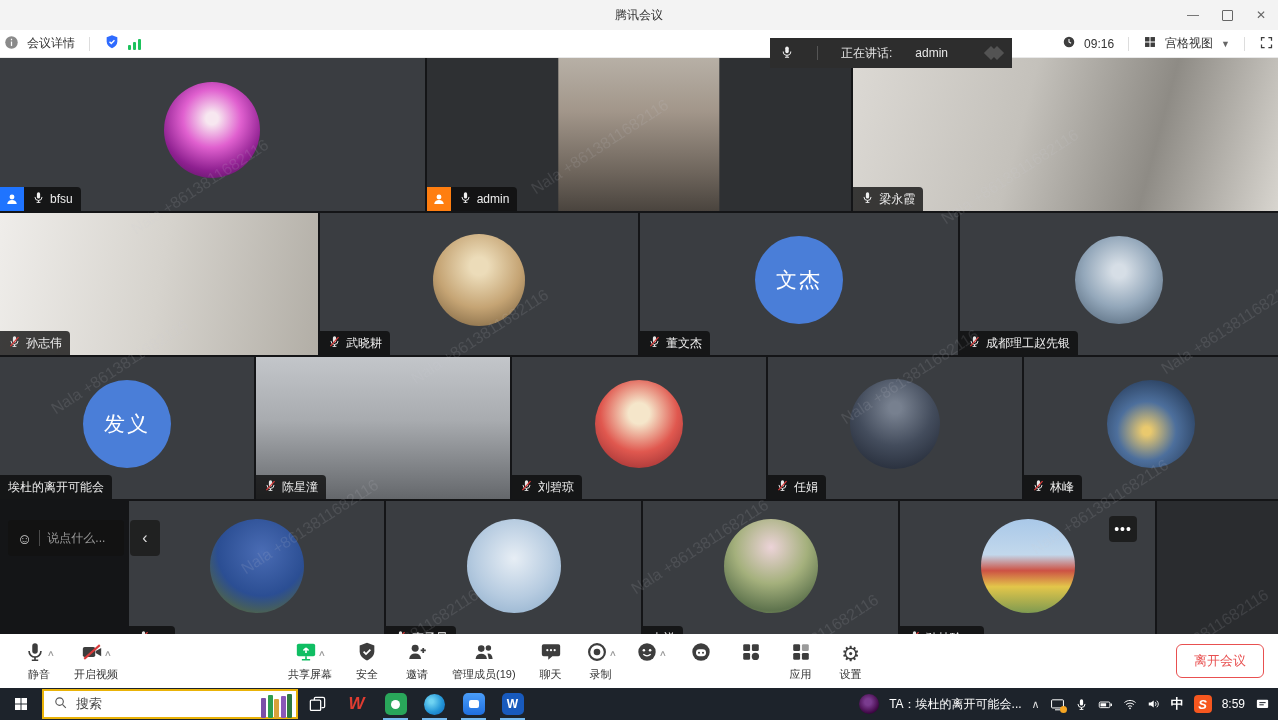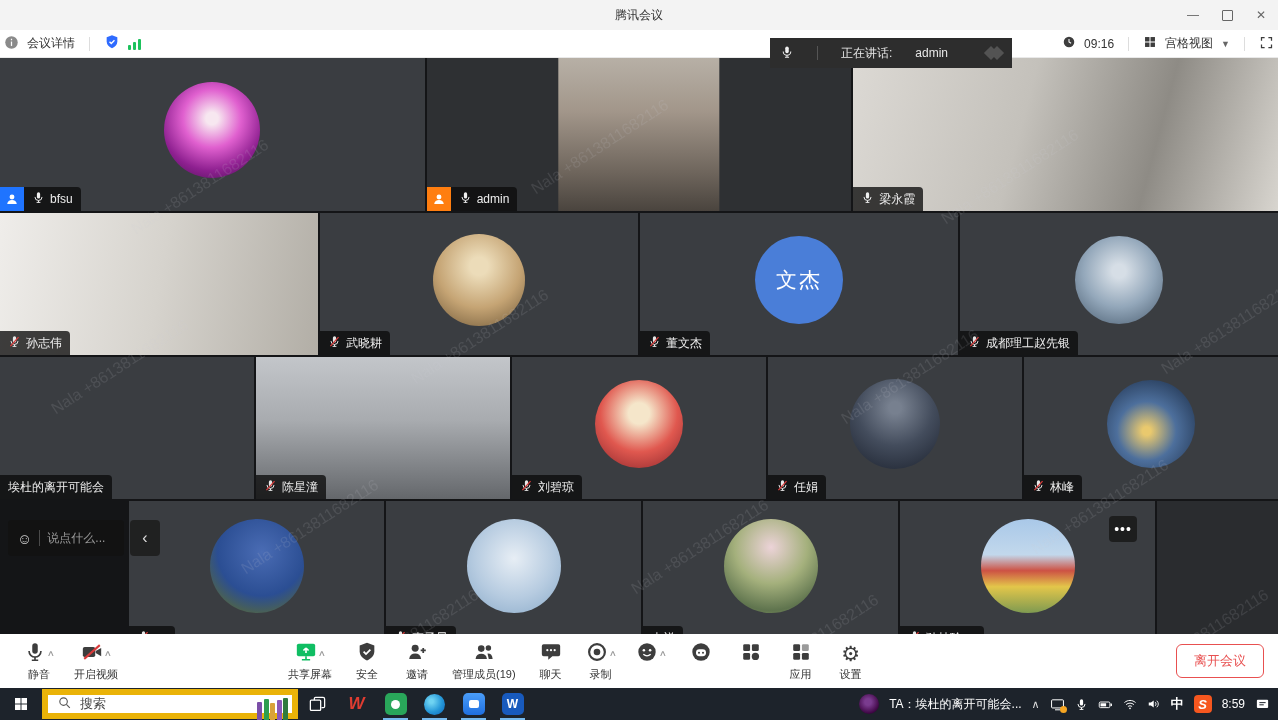--- a/index.html
+++ b/index.html
@@ -59,21 +59,21 @@
   .tool-item{display:flex;flex-direction:column;align-items:center;margin:0 10px;font-size:11px;color:#333;min-width:30px}
   .ti-top{height:26px;display:flex;align-items:center;gap:2px}
   .ti-label{margin-top:1px;white-space:nowrap}
   .chev{font-size:8px;color:#999;transform:scaleX(1.4)}
   .leave-btn{margin-left:auto;margin-right:14px;border:1px solid #e85050;color:#e85050;background:#fff;border-radius:6px;padding:7px 17px;font-size:13px;white-space:nowrap}
   .gear-glyph{font-size:21px;color:#3d3d3d;line-height:1}
 
   
   .taskbar{height:32px;background:#1d232b;display:flex;align-items:center;color:#fff}
   .start{width:42px;height:32px;display:flex;align-items:center;justify-content:center}
-  .searchbox{width:256px;height:30px;background:#fff;border:6px solid #eab308;display:flex;align-items:center;gap:8px;padding:0 9px;box-sizing:border-box;color:#444;font-size:13px;position:relative}
+  .searchbox{width:256px;height:30px;background:#fff;border:2px solid #eab308;display:flex;align-items:center;gap:8px;padding:0 9px;box-sizing:border-box;color:#444;font-size:13px;position:relative}
   .books{position:absolute;right:4px;top:3px;display:flex;align-items:flex-end;gap:1.5px;height:24px}
   .books i{display:block;width:5px;border-radius:1px}
   .ticon{width:39px;height:32px;display:flex;align-items:center;justify-content:center;position:relative}
   .ticon.active::after{content:"";position:absolute;bottom:0;left:7px;right:7px;height:2px;background:#76b9ed}
   .sq-ic{width:22px;height:22px;border-radius:5px;display:flex;align-items:center;justify-content:center;font-size:13px;font-weight:bold;color:#fff}
   .tray{margin-left:auto;display:flex;align-items:center;gap:10px;padding-right:8px}
   .lion{width:20px;height:20px;border-radius:50%;background:radial-gradient(circle at 45% 40%,#7a3b8f 20%,#38003c 75%)}
   .tray-text{font-size:12px;color:#fff;white-space:nowrap}
   .tray .chup{font-size:11px;color:#ddd}
   .tray-ic{display:flex;align-items:center;position:relative}
@@ -251,20 +251,23 @@
                     <path d="M12 17.5V21M8.5 21h7" stroke="#e8e8e8" stroke-width="1.8" fill="none"></path>
                     <path d="M4.5 20.5 19.5 4" stroke="#d93a3a" stroke-width="2.4"></path>
                   </svg></span>
                 <span>成都理工赵先银</span>
               </div>
             </div>
           </div>
         </div>
         <div class="grid-row" style="height: 142px;">
           <div class="tile">
+            <div class="avatar text-avatar" style="height: 88px; width: 88px; background: rgb(74, 126, 216);">
+              <span>发义</span>
+            </div>
             <div class="label-bar">
               <div class="name-label">
                 <span>埃杜的离开可能会</span>
               </div>
             </div>
           </div>
           <div class="tile">
             <div class="video-fill" style="background: linear-gradient(rgb(195, 198, 202) 0%, rgb(168, 171, 175) 45%, rgb(100, 103, 107) 100%);"></div>
             <div class="label-bar">
               <div class="name-label">

